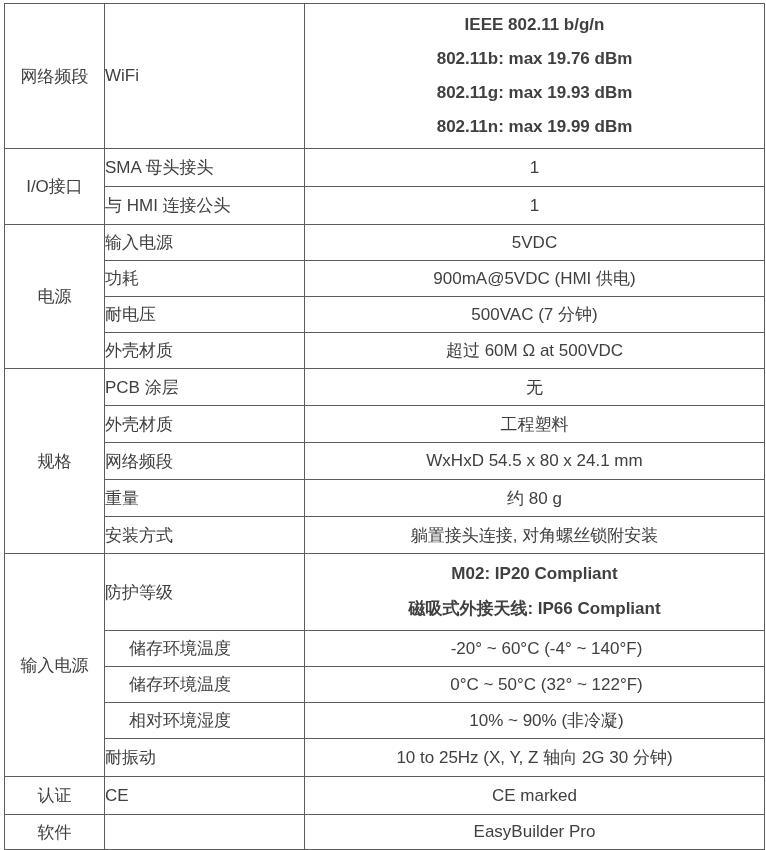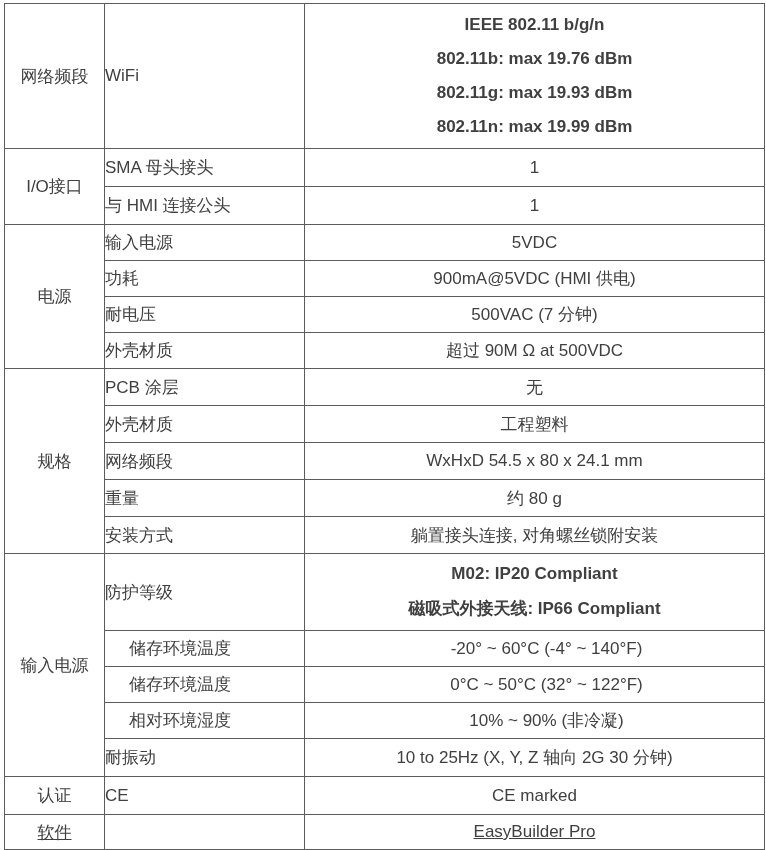--- a/index.html
+++ b/index.html
@@ -59,21 +59,21 @@
   }
   
   tr.h-wifi    td { height: 145px; }
   tr.h-io      td { height: 38px; }
   tr.h-pwr     td { height: 36px; }
   tr.h-spec    td { height: 37px; }
   tr.h-protect td { height: 77px; }
   tr.h-env     td { height: 36px; padding-left: 24px; }
   tr.h-vib     td { height: 38px; }
   tr.h-cert    td { height: 38px; margin-top: 32px; }
-  tr.h-soft    td { height: 35px; text-decoration: underline; }
+  tr.h-soft    td { height: 35px; }
 
   tr.h-wifi td.val, tr.h-protect td.val { padding: 4px 0; font-weight: bold; }
 </style>
 </head>
 <body>
 
 <div class="page">
   <table class="spec">
     <colgroup>
         <col class="c1">
@@ -113,21 +113,21 @@
     <tr class="h-pwr">
       <td class="sub">功耗</td>
       <td class="val">900mA@5VDC (HMI 供电)</td>
     </tr>
     <tr class="h-pwr">
       <td class="sub">耐电压</td>
       <td class="val">500VAC (7 分钟)</td>
     </tr>
     <tr class="h-pwr">
       <td class="sub">外壳材质</td>
-      <td class="val">超过 90M Ω at 500VDC</td>
+      <td class="val">超过 60M Ω at 500VDC</td>
     </tr>
 
     <tr class="h-spec">
       <td class="cat" rowspan="5">规格</td>
       <td class="sub">PCB 涂层</td>
       <td class="val">无</td>
     </tr>
     <tr class="h-spec">
       <td class="sub">外壳材质</td>
       <td class="val">工程塑料</td>

